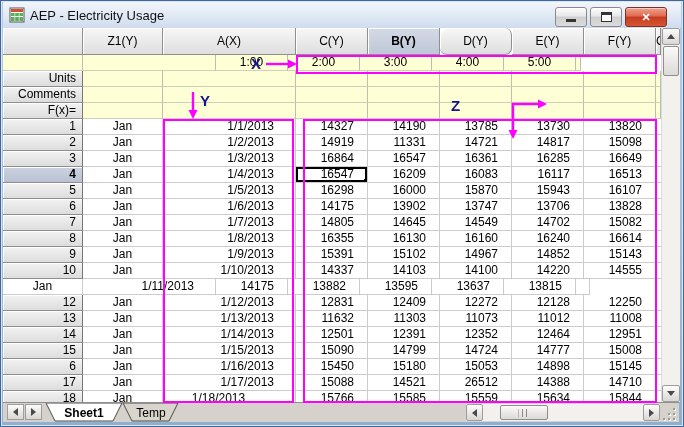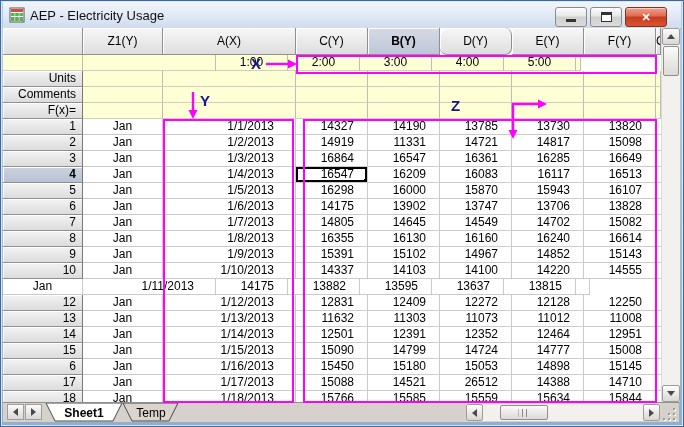--- a/index.html
+++ b/index.html
@@ -377,21 +377,21 @@
         <div class="cell c-num" style="width: 72px;">15088</div>
         <div class="cell c-num" style="width: 72px;">14521</div>
         <div class="cell c-num" style="width: 72px;">26512</div>
         <div class="cell c-num" style="width: 72px;">14388</div>
         <div class="cell c-num" style="width: 72px;">14710</div>
         <div class="cell c-num" style="width: 5px;"></div>
       </div>
       <div class="row">
         <div class="cell rowhdr" style="width: 80px;">18</div>
         <div class="cell c-center" style="width: 80px;">Jan</div>
-        <div class="cell c-date" style="width: 133px;">1/18/2013</div>
+        <div class="cell c-date" style="width: 133px; text-align: center;">1/18/2013</div>
         <div class="cell c-num" style="width: 72px;">15766</div>
         <div class="cell c-num" style="width: 72px;">15585</div>
         <div class="cell c-num" style="width: 72px;">15559</div>
         <div class="cell c-num" style="width: 72px;">15634</div>
         <div class="cell c-num" style="width: 72px;">15844</div>
         <div class="cell c-num" style="width: 5px;"></div>
       </div>
     </div>
 
   <div id="vscroll">

